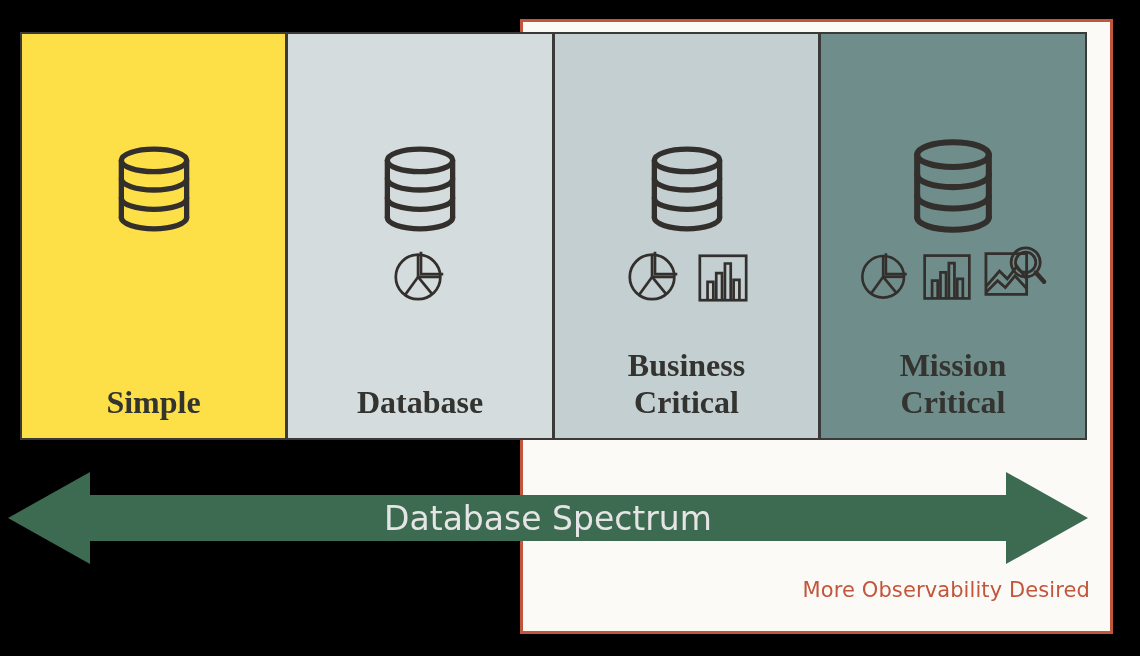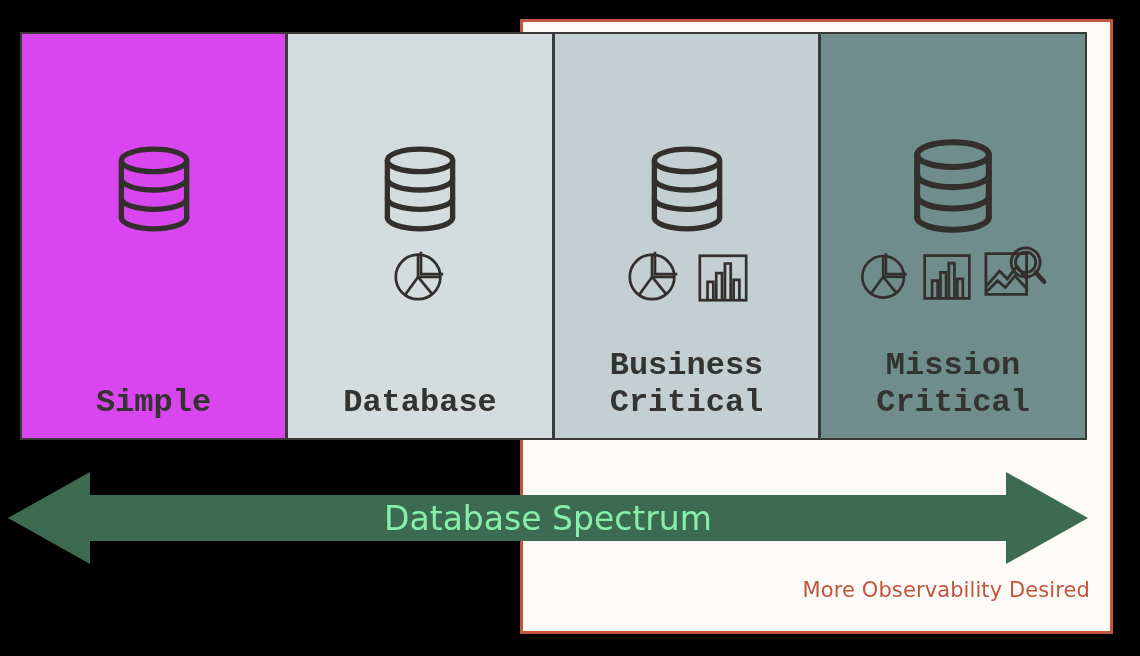--- a/index.html
+++ b/index.html
@@ -22,47 +22,47 @@
   
   #panels{position:absolute;left:20px;top:32px;width:1067px;height:408px;display:flex;}
   .panel{
     position:relative;border:2px solid #3a3a38;box-sizing:border-box;
     display:flex;flex-direction:column;align-items:center;
   }
   .panel + .panel{border-left-width:1px;}
   .panel-label{
     position:absolute;left:0;right:0;bottom:16px;text-align:center;
     color:#333330;font-weight:bold;font-size:32px;line-height:1.18;
-    font-family:Liberation Mono, monospace;
+    font-family:Liberation Serif, serif;
   }
   .icon-stack{position:absolute;left:0;right:0;top:0;bottom:0;
               display:flex;flex-direction:column;align-items:center;justify-content:flex-start;}
   .db-wrap{display:flex;justify-content:center;width:100%;}
   .small-row{display:flex;justify-content:center;align-items:flex-end;gap:10px;width:100%;}
 
   
   #arrow{position:absolute;left:8px;top:466px;width:1080px;height:104px;}
   #arrow-text{
     position:absolute;left:8px;top:466px;width:1080px;height:104px;
     display:flex;align-items:center;justify-content:center;
-    color:#86efac;font-size:33px;
+    color:#e5e5e5;font-size:33px;
     font-family:"DejaVu Sans","Liberation Sans",sans-serif;
     pointer-events:none;
   }
 </style>
 </head>
 <body>
 
 <div id="canvas">
 
   <div id="obs-box"></div>
 
   <div id="panels">
 
-    <div class="panel" style="flex:0 0 267px;background:#d946ef;">
+    <div class="panel" style="flex:0 0 267px;background:#fde047;">
       <div class="icon-stack">
         <div class="db-wrap" style="margin-top:104px;">
           <svg width="102" height="102" viewBox="0 0 100 100" aria-hidden="true">
             <g fill="none" stroke="#332f2c" stroke-width="5.2" stroke-linecap="round">
               <ellipse cx="50" cy="22" rx="32" ry="11"></ellipse>
               <path d="M18 22 V78"></path>
                 <path d="M82 22 V78"></path>
               <path d="M18 40 a32 11 0 0 0 64 0"></path>
               <path d="M18 59 a32 11 0 0 0 64 0"></path>
               <path d="M18 78 a32 11 0 0 0 64 0"></path>

